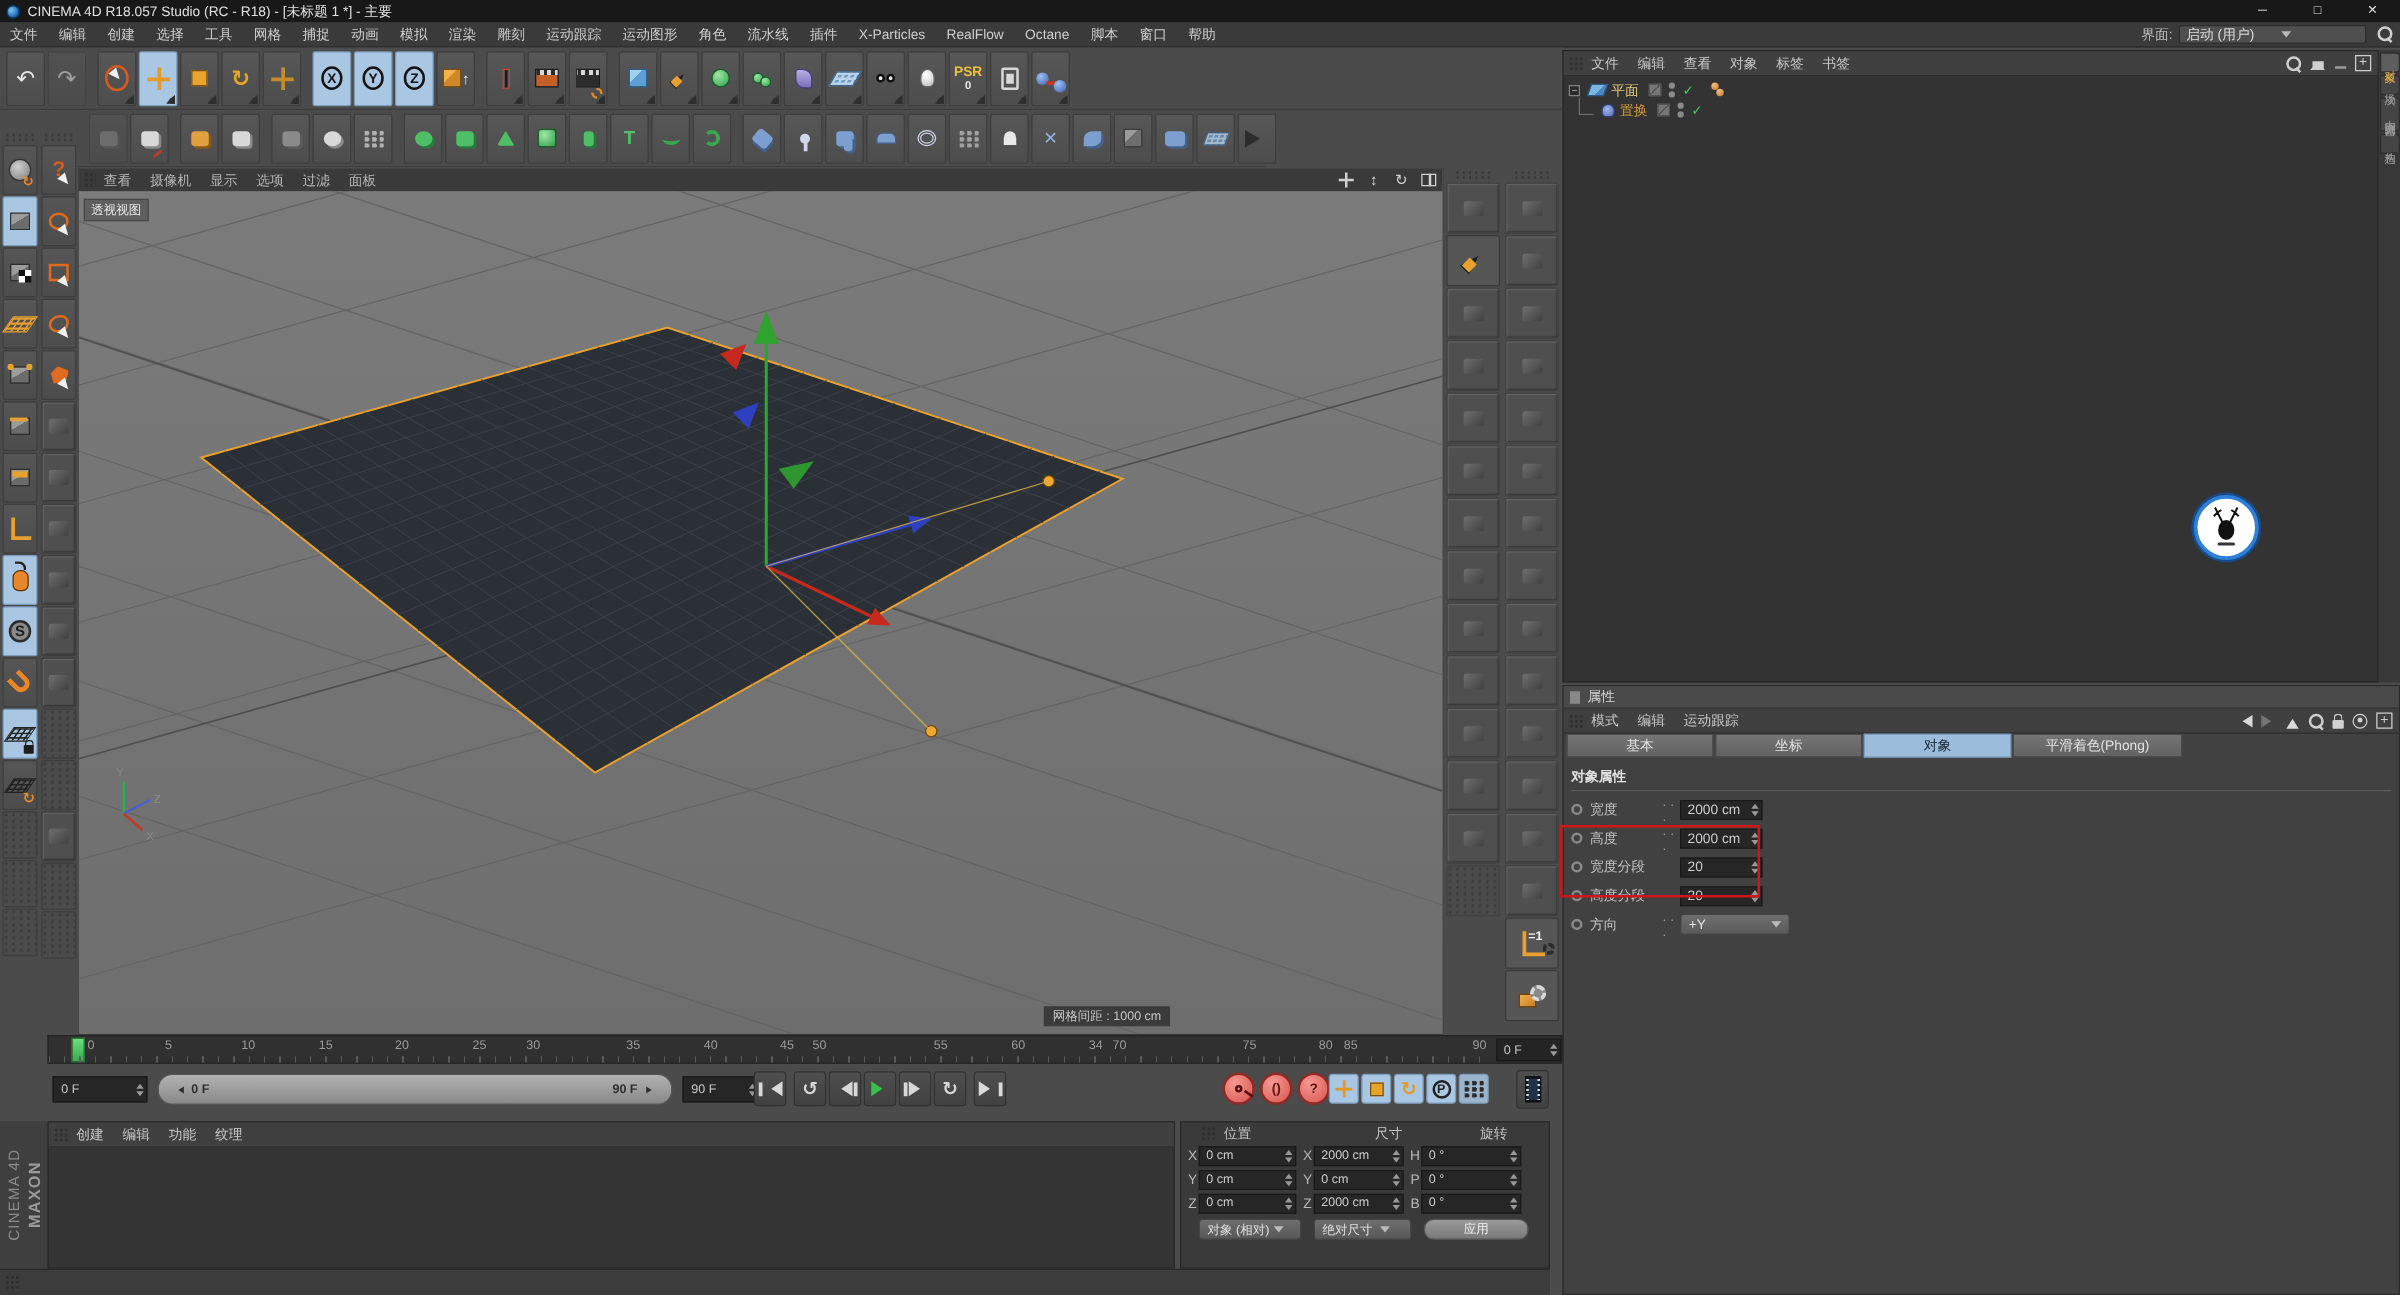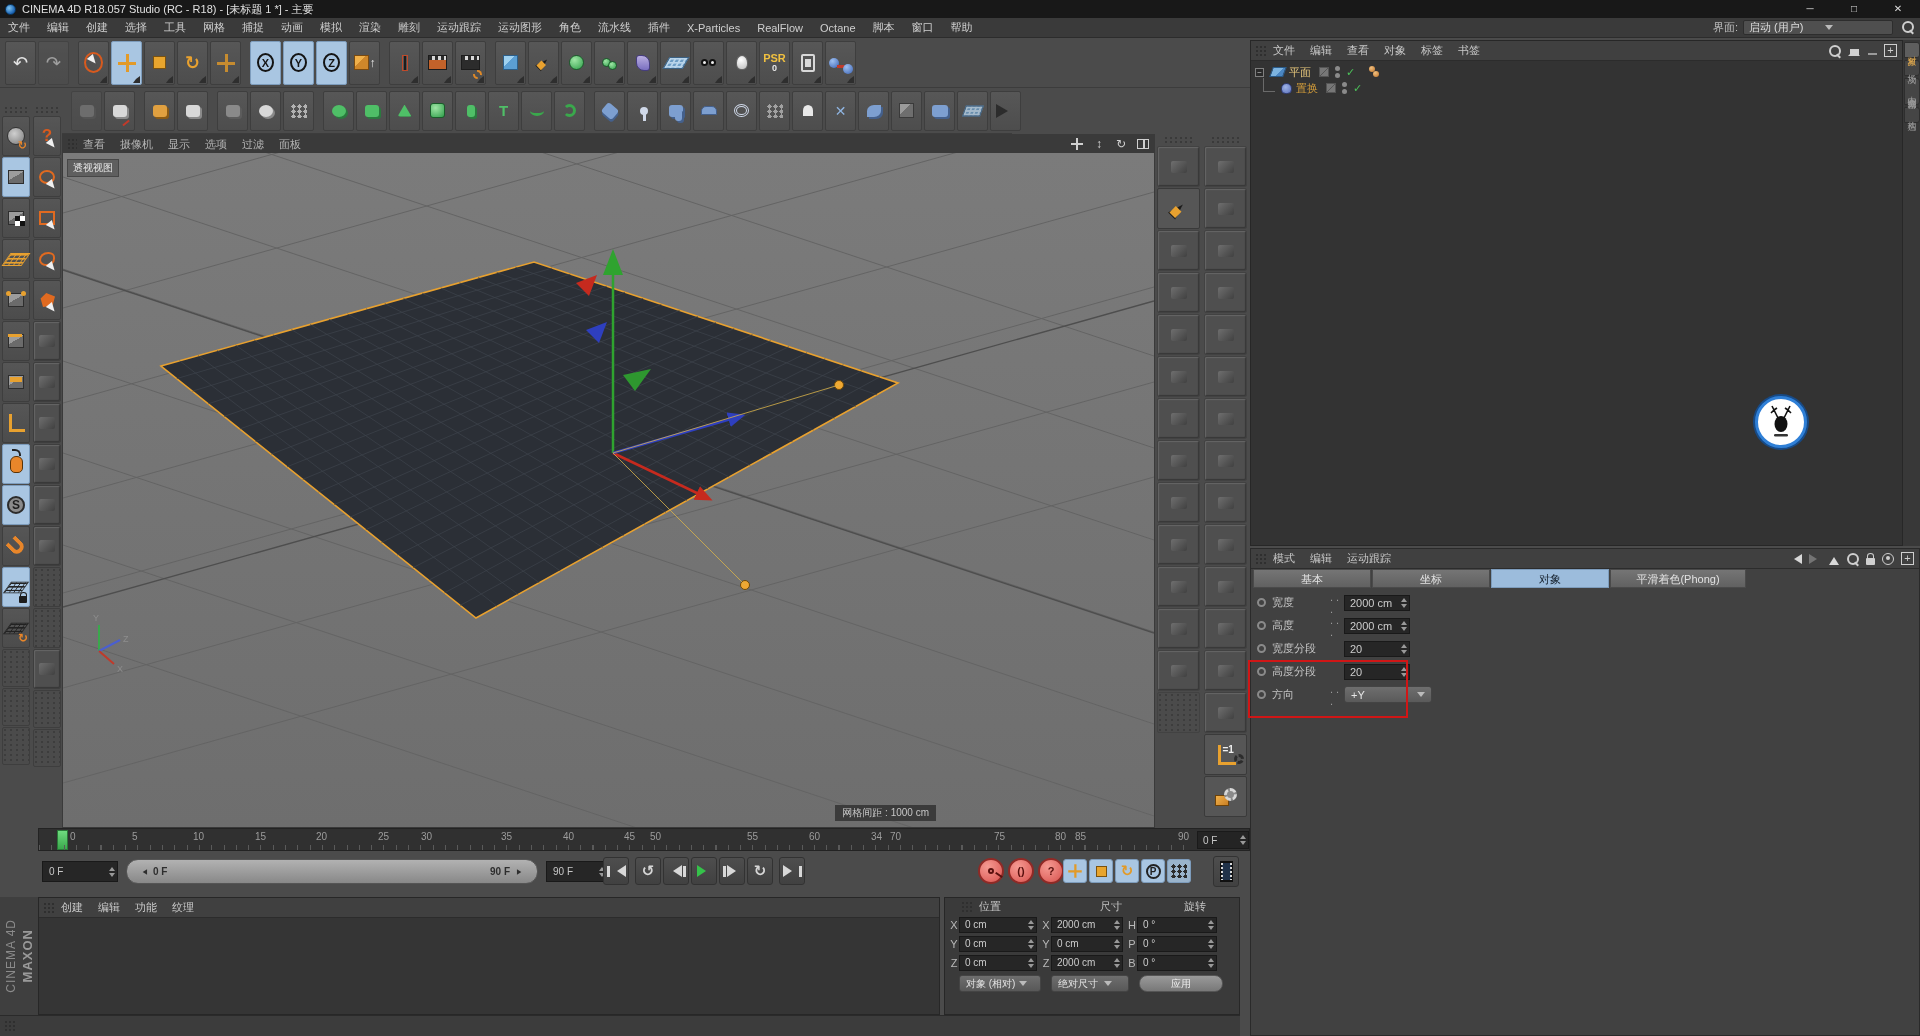--- a/index.html
+++ b/index.html
@@ -765,20 +765,24 @@
 
 <div class="abs" id="watermark">
   <svg width="40" height="40" viewBox="0 0 40 40">
     <path d="M17 16 L13 8 M13 8 L10 11 M13 8 L11 4 M13 8 L16 6 M23 16 L27 8 M27 8 L30 11 M27 8 L29 4 M27 8 L24 6" stroke="#111" stroke-width="1.6" fill="none"></path>
     <ellipse cx="20" cy="22" rx="6.5" ry="8" fill="#111"></ellipse>
     <rect x="13" y="32" width="14" height="2.4" rx="1.2" fill="#111" opacity=".85"></rect>
   </svg>
 </div>
 
 <div class="abs" id="attrpanel">
+  <div id="attr-title">
+    <span class="sq"></span>
+    <span>属性</span>
+  </div>
   <div class="pmenu">
     <div class="grip-v"></div>
     <span class="mi">模式</span>
     <span class="mi">编辑</span>
     <span class="mi">运动跟踪</span>
     <div class="icons">
       <span class="tri-l"></span>
       <span class="tri-r dim2"></span>
       <span class="tri-u"></span>
       <span class="s-ic mag"></span>
@@ -786,20 +790,21 @@
       <span class="target-ic"></span>
       <span class="plusbox">+</span>
     </div>
   </div>
   <div id="atabs">
     <div class="atab">基本</div>
     <div class="atab">坐标</div>
     <div class="atab active">对象</div>
     <div class="atab wide">平滑着色(Phong)</div>
   </div>
+  <div id="asection">对象属性</div>
   <div class="attr-row">
     <span class="kfdot"></span>
     <span class="alabel">宽度</span>
     <span class="aleader">. . .</span>
     <span class="abox">
         <span>2000 cm</span>
         <span class="spin">
           <b class="up"></b>
           <b class="dn"></b>
         </span>

